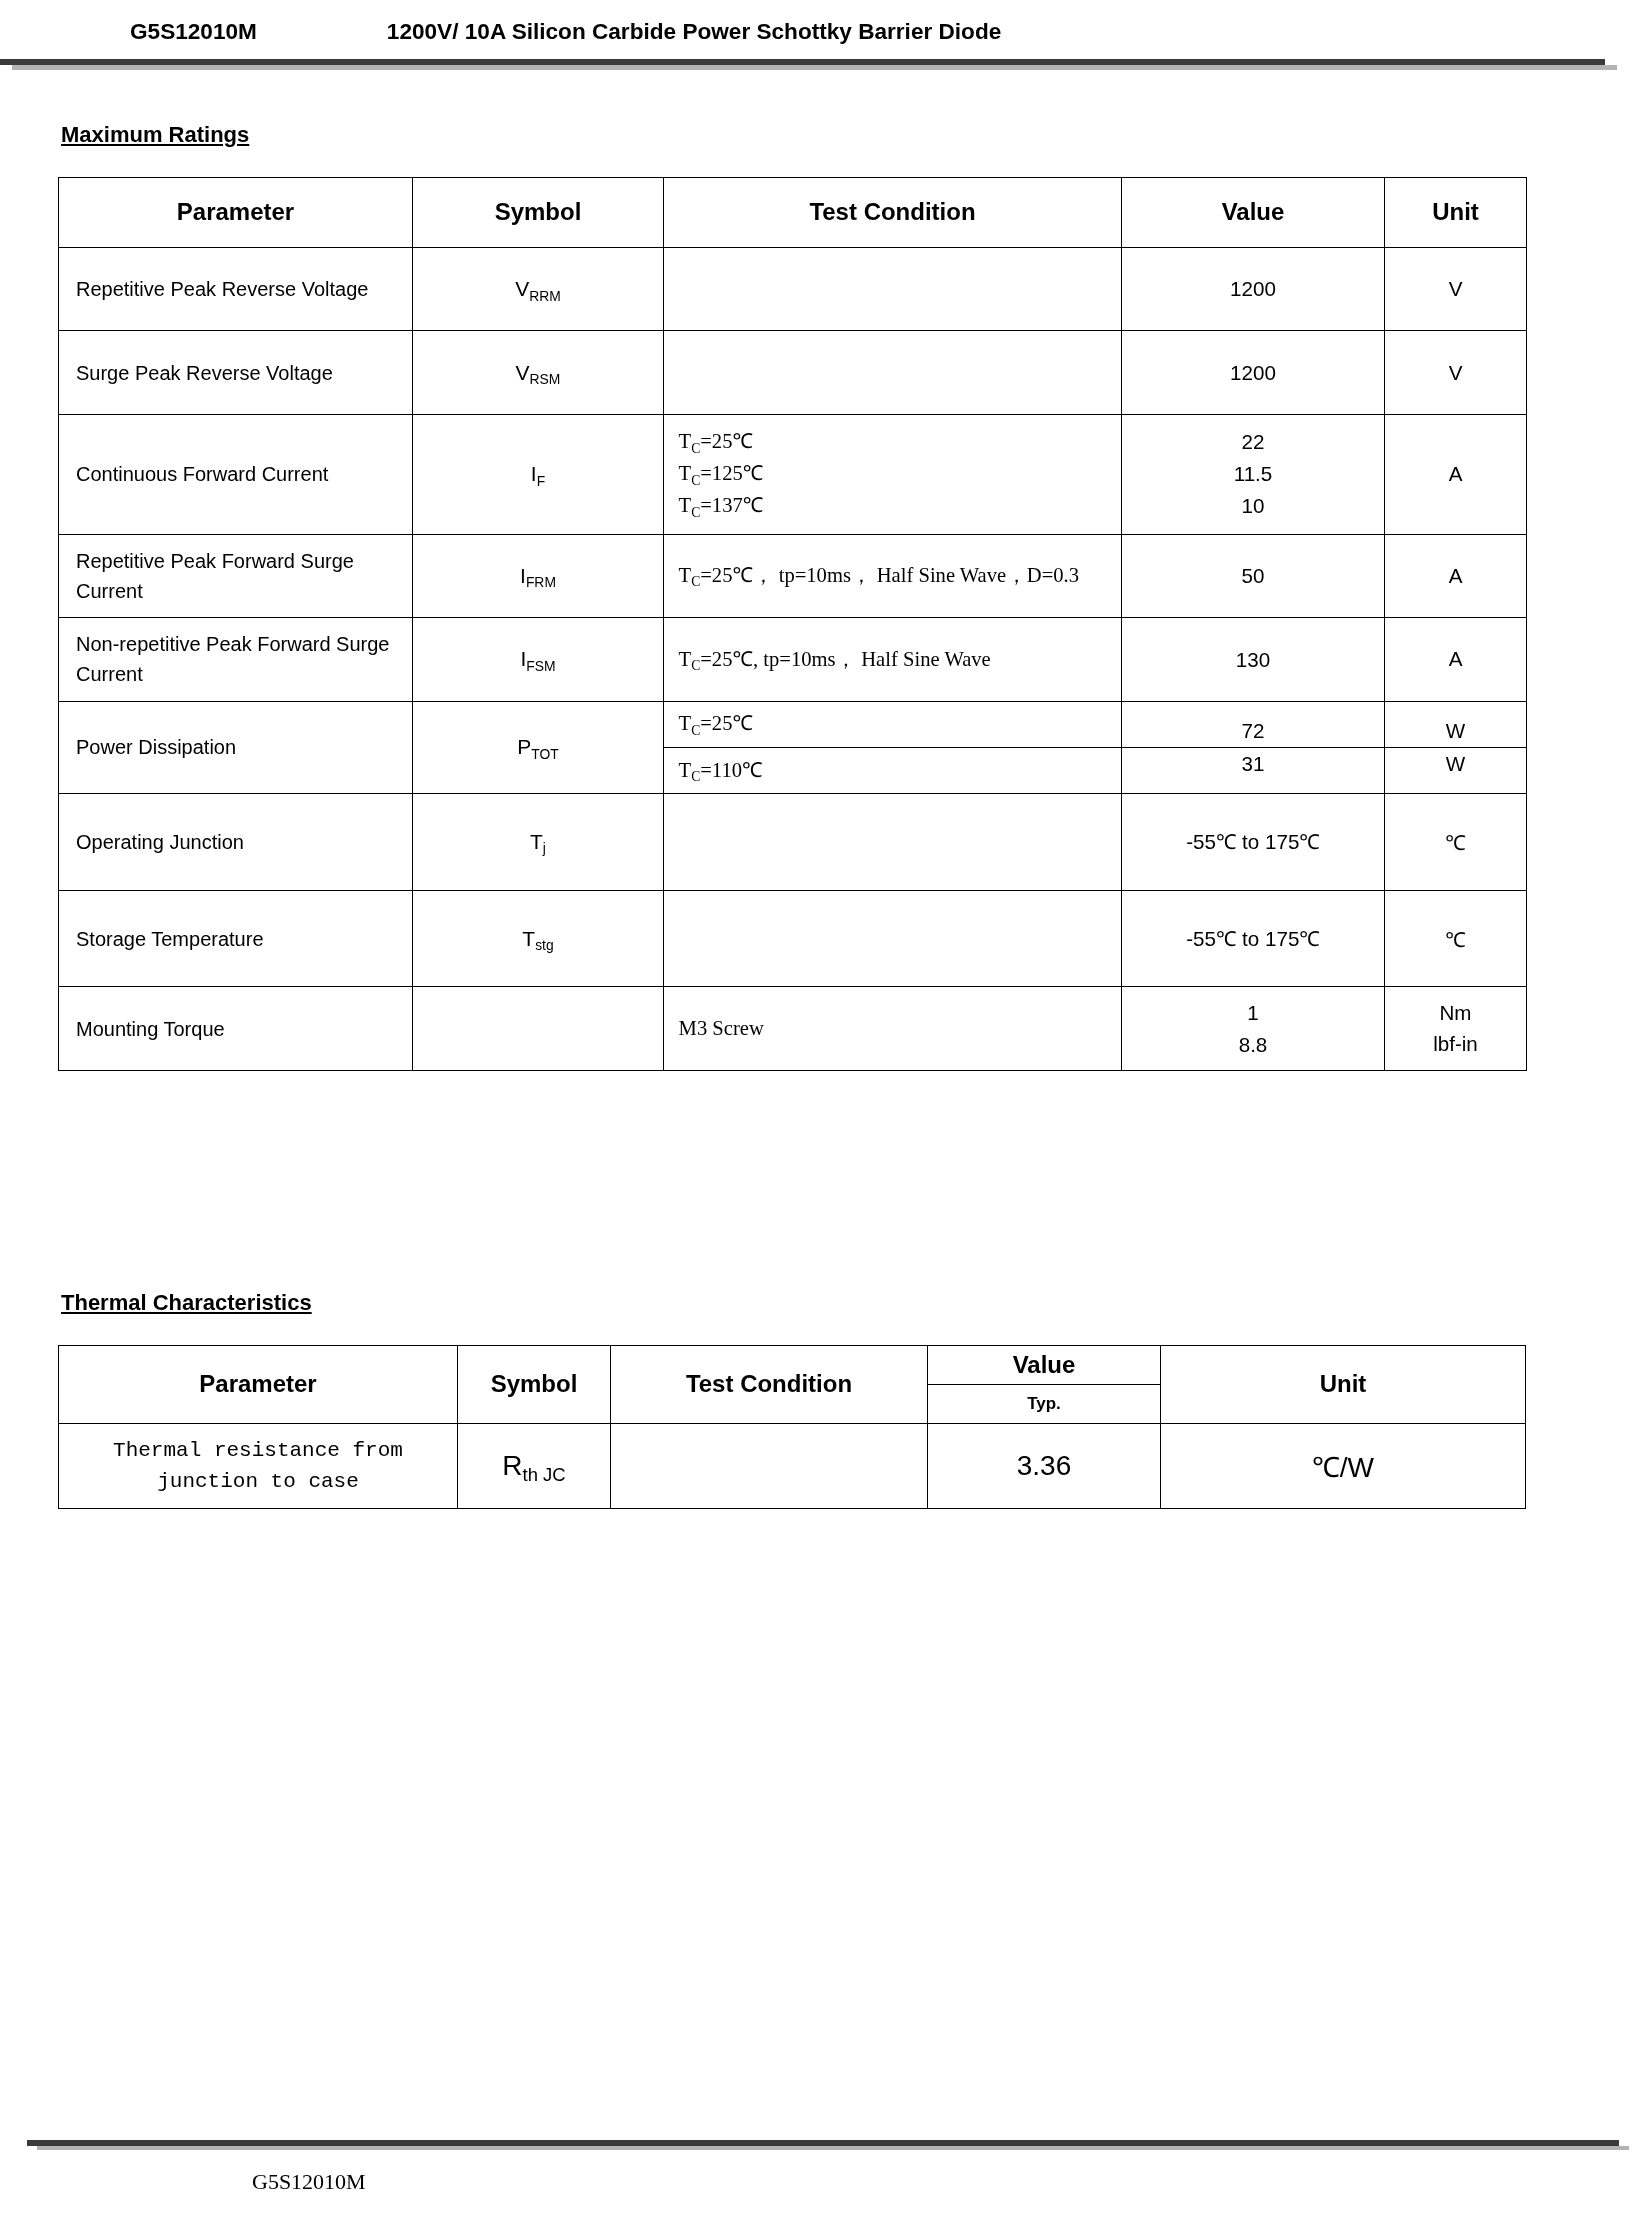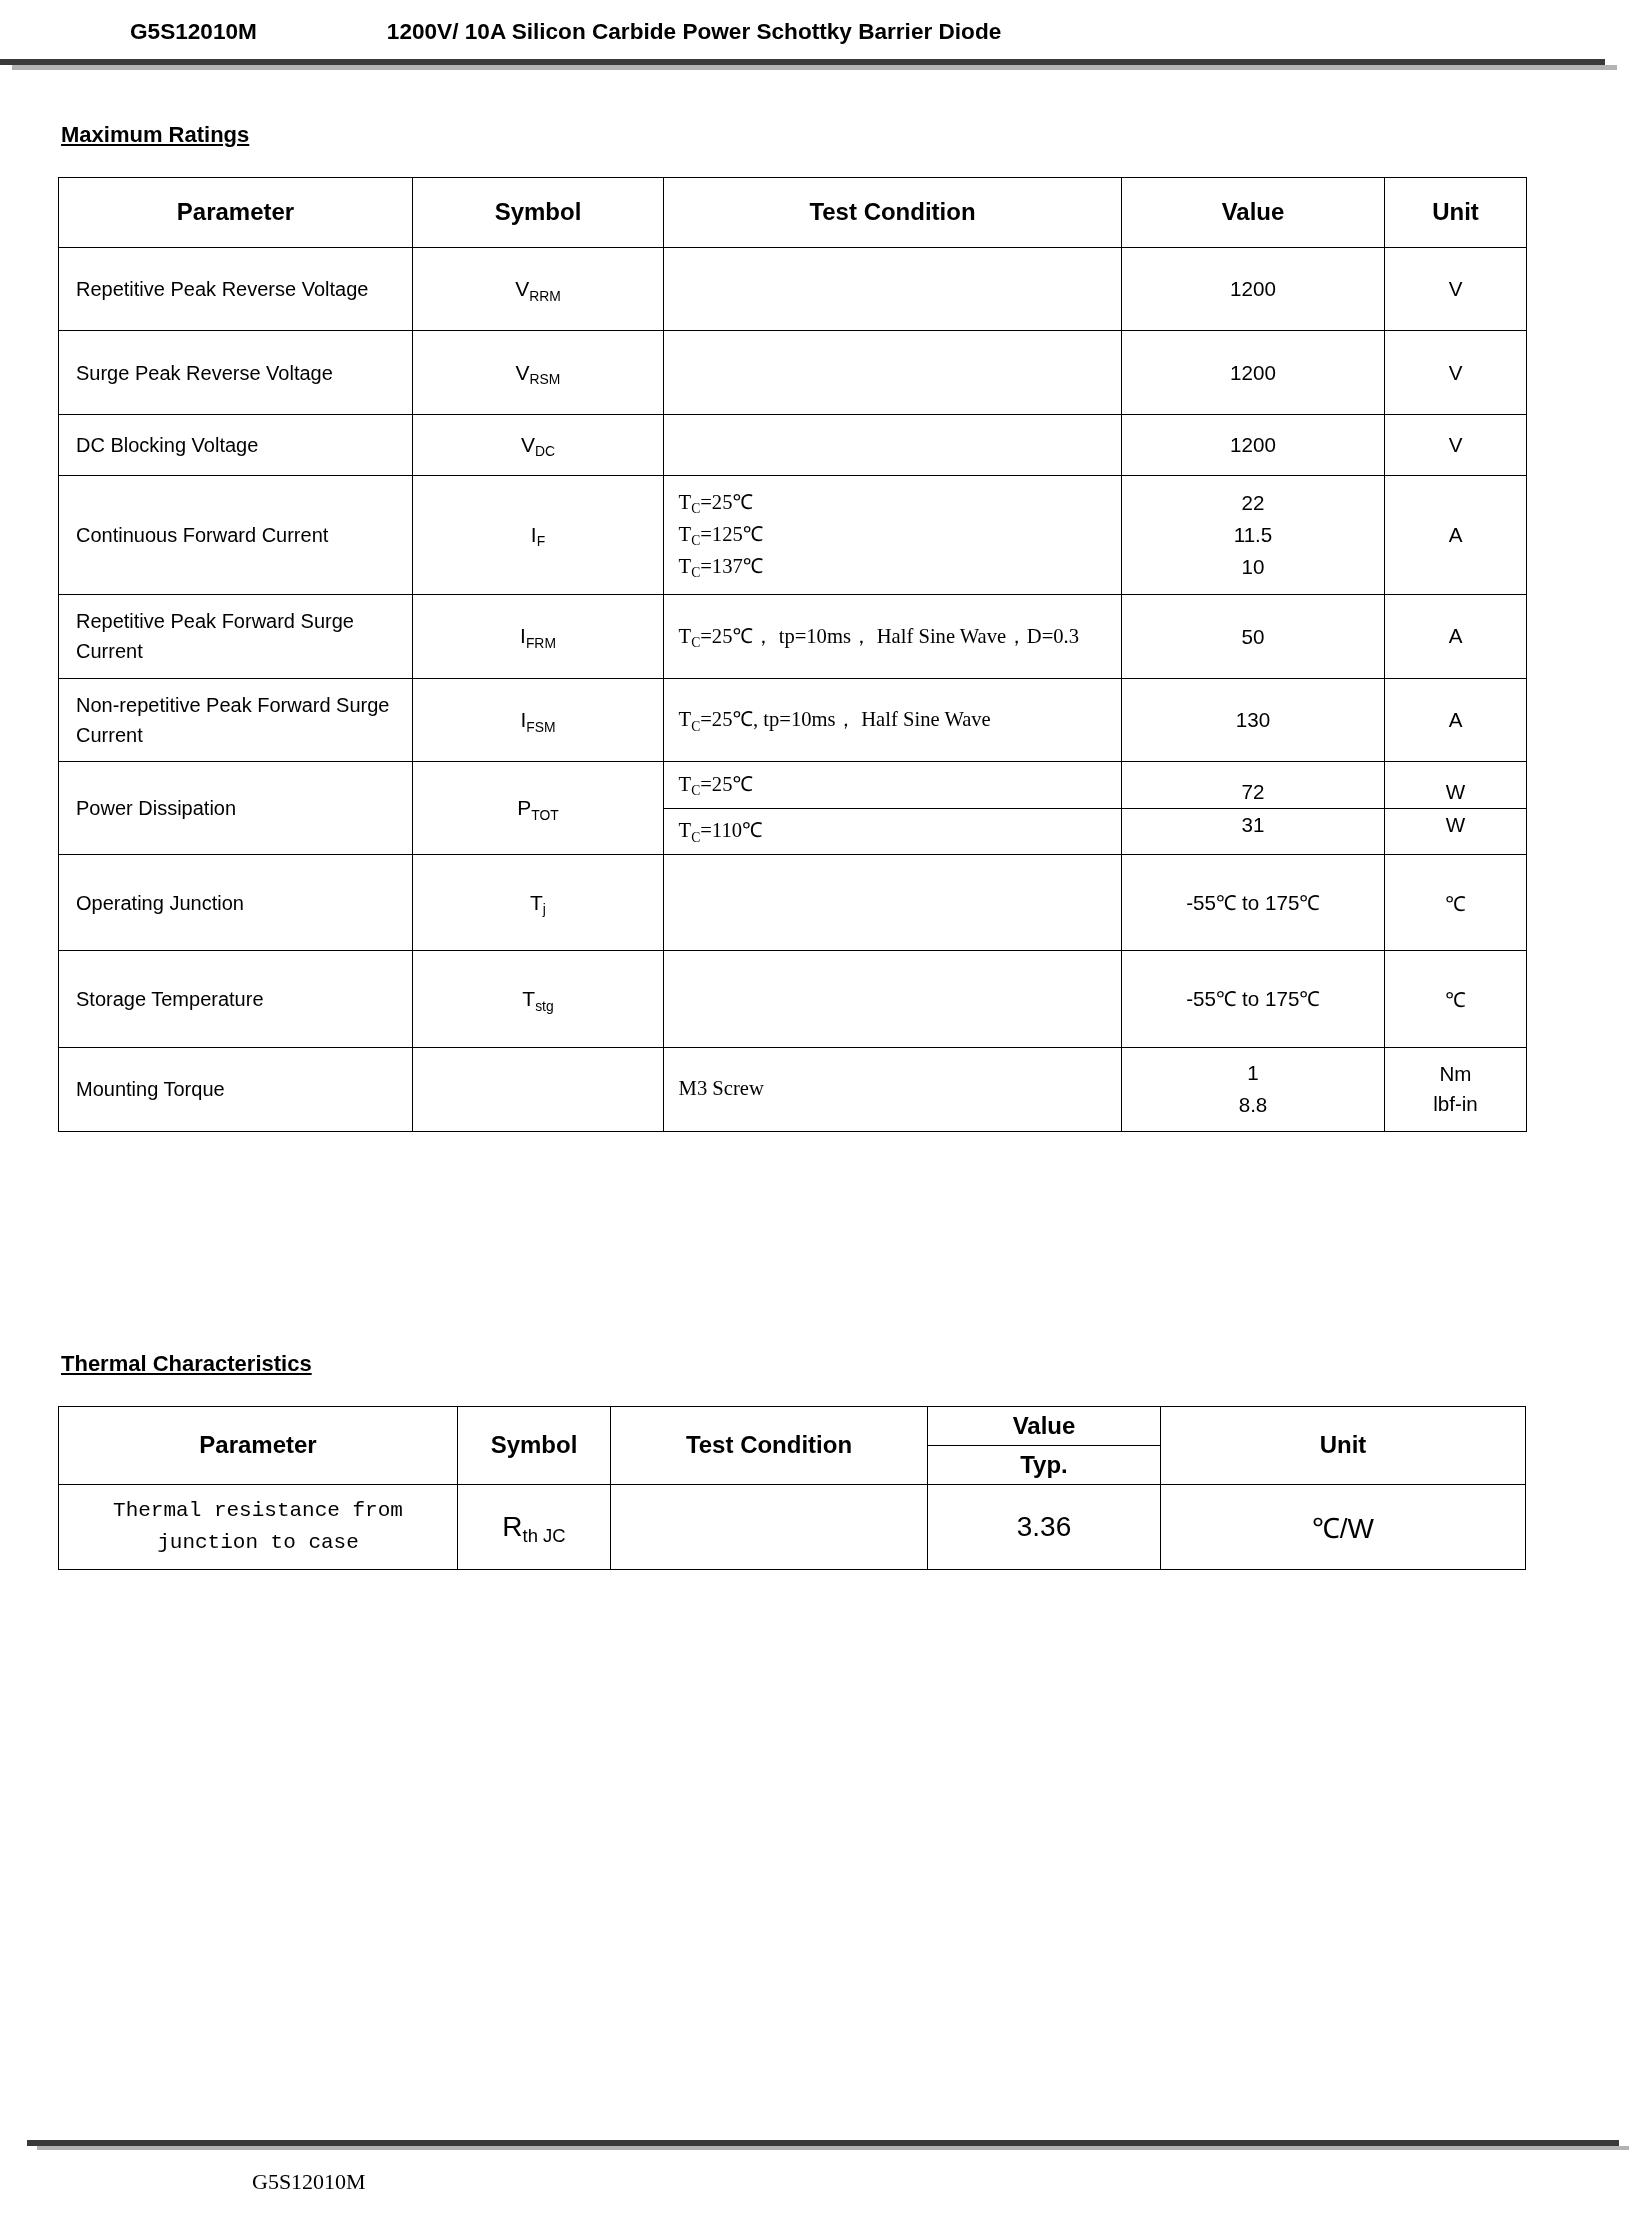--- a/index.html
+++ b/index.html
@@ -155,21 +155,21 @@
   }
   .th-value-top {
     text-align: center;
     font-size: 24px;
     font-weight: bold;
     border-bottom: 1.3px solid #000;
     height: 38px;
   }
   .th-value-bot {
     text-align: center;
-    font-size: 24px;
+    font-size: 17px;
     font-weight: bold;
     height: 38px;
   }
   .therm-param {
     text-align: center;
     font-size: 21px;
     line-height: 1.5;
     padding: 10.6px 13.3px;
     font-family: Liberation Mono, monospace;
   }
@@ -256,27 +256,20 @@
       </tr>
 
       <tr class="row-tall">
         <td class="cell-param">Surge Peak Reverse Voltage</td>
         <td class="cell-sym"><span>V</span><sub>RSM</sub></td>
         <td class="cell-cond"></td>
         <td class="cell-val">1200</td>
         <td class="cell-unit">V</td>
       </tr>
 
-      <tr class="row-short">
-        <td class="cell-param">DC Blocking Voltage</td>
-        <td class="cell-sym"><span>V</span><sub>DC</sub></td>
-        <td class="cell-cond"></td>
-        <td class="cell-val">1200</td>
-        <td class="cell-unit">V</td>
-      </tr>
 
       <tr class="row-triple">
         <td class="cell-param">Continuous Forward Current</td>
         <td class="cell-sym"><span>I</span><sub>F</sub></td>
         <td class="cell-cond">
           <span class="multi">T<sub>C</sub><span>=25℃</span></span>
           <span class="multi">T<sub>C</sub><span>=125℃</span></span>
           <span class="multi">T<sub>C</sub><span>=137℃</span></span>
         </td>
         <td class="cell-val">

